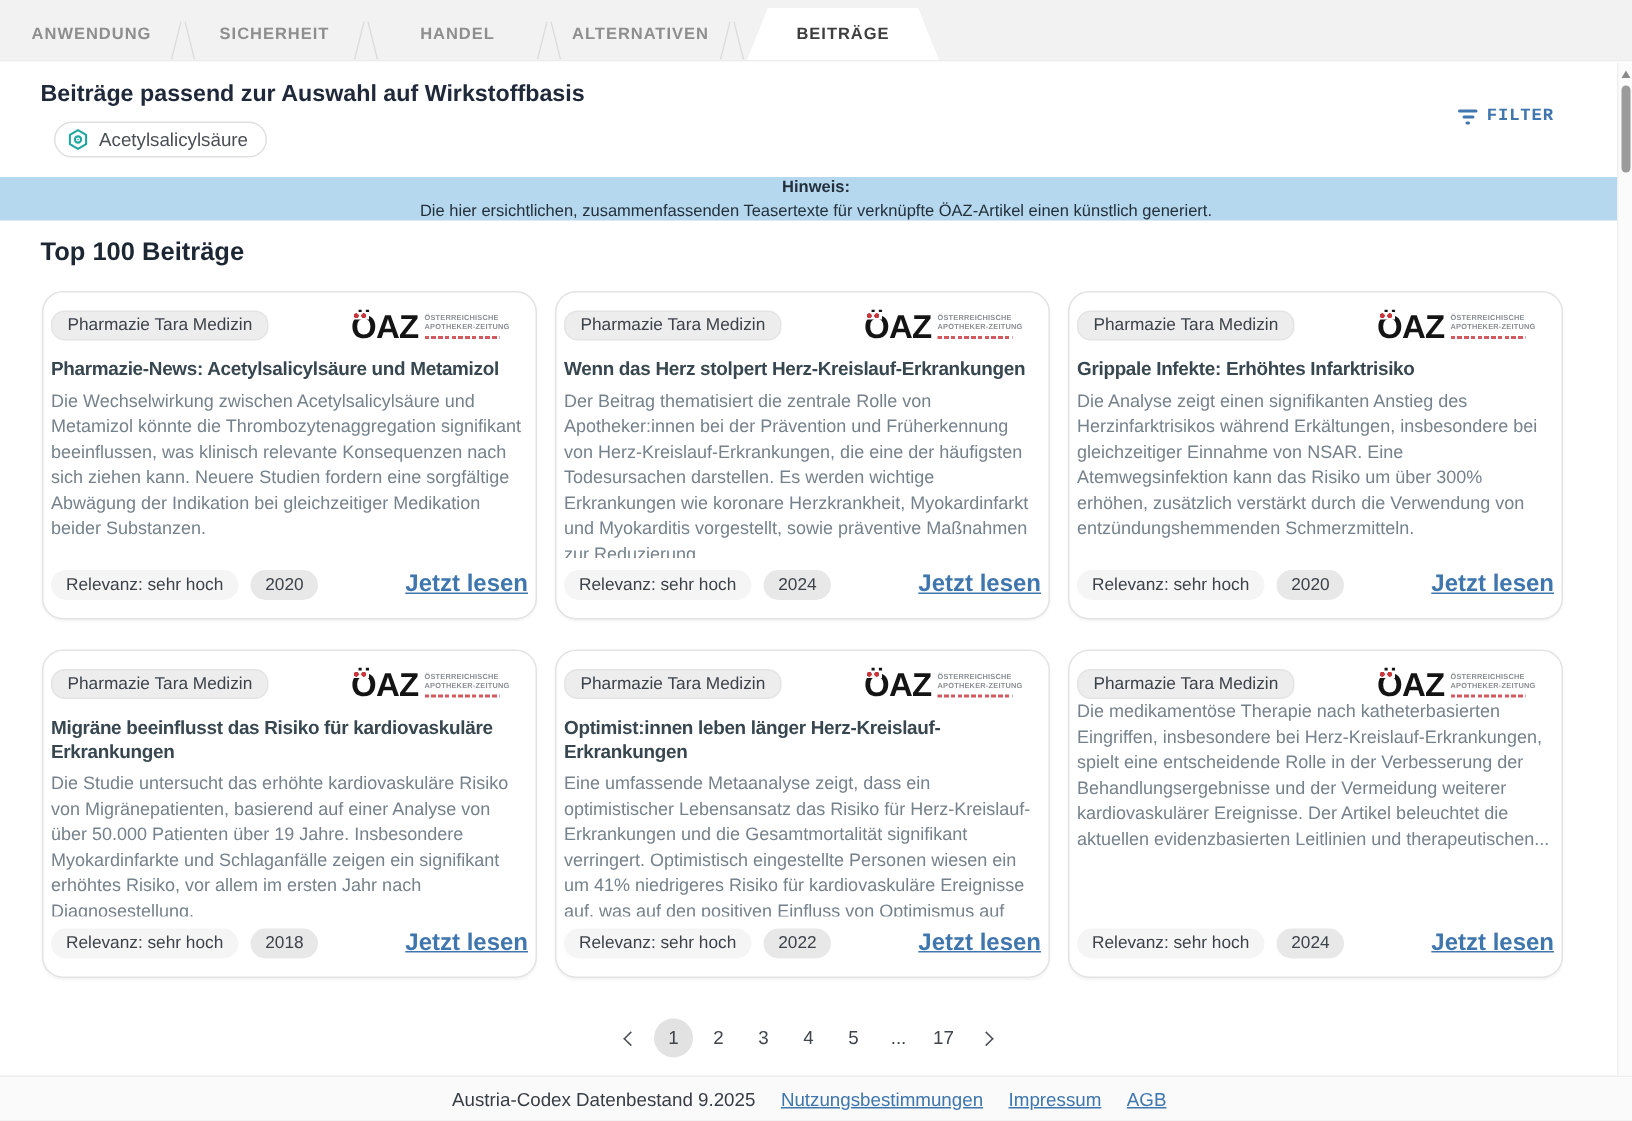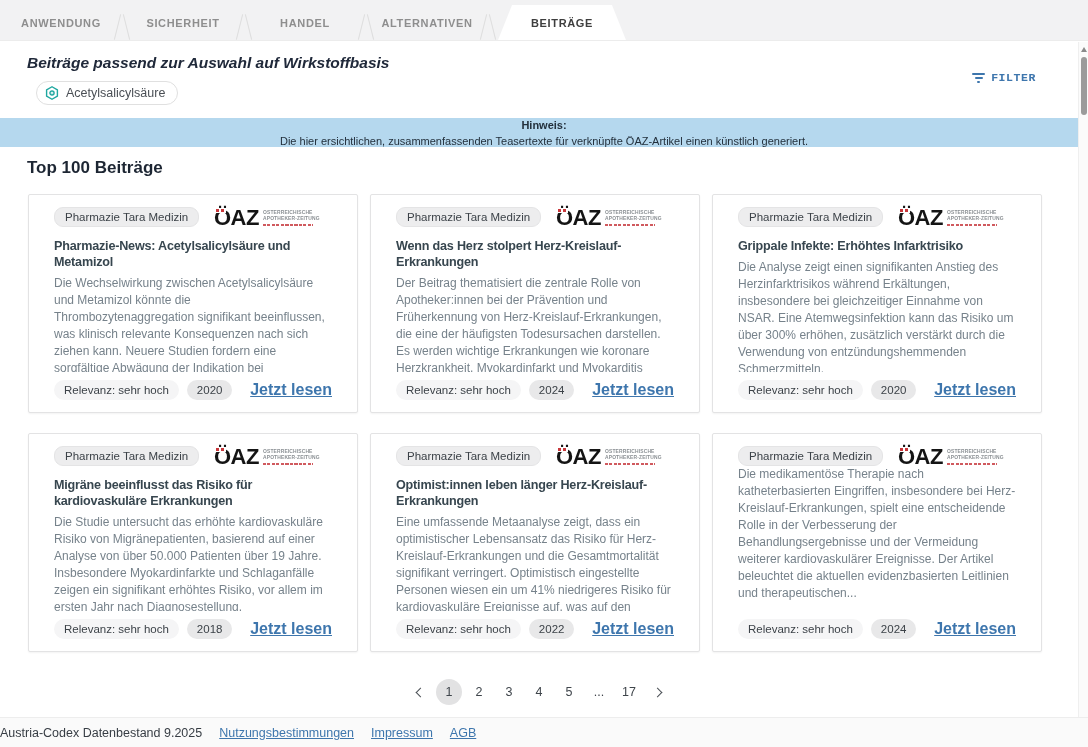--- a/index.html
+++ b/index.html
@@ -31,21 +31,21 @@
   .tab-sep { position:relative; width:20px; align-self:flex-end; height:28px; }
   .tab-sep::before, .tab-sep::after {
     content:""; position:absolute; bottom:0; width:1px; height:26px; background:#dddddd;
   }
   .tab-sep::before { left:5px; transform:rotate(14deg); }
   .tab-sep::after  { right:5px; transform:rotate(-14deg); }
 
   
   .page-header { position:absolute; top:41px; left:0; right:0; height:77px; background:#fff; }
   .page-title {
-    position:absolute; left:27px; top:13px; font-size:15.5px; font-weight:bold; color:#20293a;font-style:italic;
+    position:absolute; left:27px; top:13px; font-size:15.5px; font-weight:bold; color:#20293a;
   }
   .chip {
     position:absolute; left:36px; top:40px; display:inline-flex; align-items:center; gap:6px;
     border:1px solid #e0e0e0; border-radius:14px; background:#fff; padding:3px 12px 3px 7px;
     font-size:12.5px; color:#4a4f55;
   }
   .filter-btn {
     position:absolute; right:52px; top:30px; display:flex; align-items:center; gap:6px;
     color:#3e76ad; font-size:11.5px; font-weight:bold; letter-spacing:.05em; cursor:pointer;font-family:Liberation Mono, monospace;
   }
@@ -68,23 +68,23 @@
     position:absolute; left:27px; top:158px; font-size:17px; font-weight:bold; color:#1d2633;
   }
 
   
   .grid {
     position:absolute; left:28px; top:194px; width:1014px;
     display:grid; grid-template-columns:repeat(3,1fr); grid-template-rows:219px 219px;
     gap:20px 12px;
   }
   .card {
-    background:#fff; border:1px solid #e3e3e4; border-radius:2px;
+    background:#fff; border:1px solid #e3e3e4; border-radius:14px;
     box-shadow:0 1px 2px rgba(0,0,0,.05);
-    padding:12px 25px; display:flex; flex-direction:column; overflow:hidden;justify-content:center;
+    padding:12px 5px; display:flex; flex-direction:column; overflow:hidden;justify-content:center;
   }
   .card-head { display:flex; justify-content:space-between; align-items:flex-start; }
   .badge {
     background:#ededee; border:1px solid #e4e4e5; border-radius:9px; padding:3px 10px;
     font-size:11.5px; color:#3c4248; white-space:nowrap;
   }
   .oaz-logo { display:flex; align-items:flex-start; gap:4px; padding-top:3px; }
   .oaz-abbr {
     position:relative; font-size:22px; line-height:15px; font-weight:800;
     letter-spacing:-.5px; color:#141414;
@@ -129,21 +129,21 @@
   }
   .page-btn.active { background:#e2e2e3; }
   .page-nav { width:26px; height:26px; display:flex; align-items:center; justify-content:center; cursor:pointer; }
   .chev { width:7px; height:7px; border-left:1.8px solid #4a4f55; border-bottom:1.8px solid #4a4f55; }
   .chev-left { transform:rotate(45deg); margin-left:3px; }
   .chev-right { transform:rotate(225deg); margin-right:3px; }
 
   
   .page-footer {
     position:absolute; left:0; right:0; bottom:0; height:30px; background:#fafafa;
-    border-top:1px solid #ededed; display:flex; align-items:center; justify-content:flex-start;
+    border-top:1px solid #ededed; display:flex; align-items:center; justify-content:center;
     gap:17px; padding-right:9px; font-size:12.5px;
   }
   .footer-text { color:#373d44; }
   .footer-link { color:#3e76ad; text-decoration:underline; cursor:pointer; }
 
   
   .scrollbar {
     position:absolute; right:0; top:42px; width:10px; height:675px; background:#fbfbfb;
     border-left:1px solid #efefef;
   }

